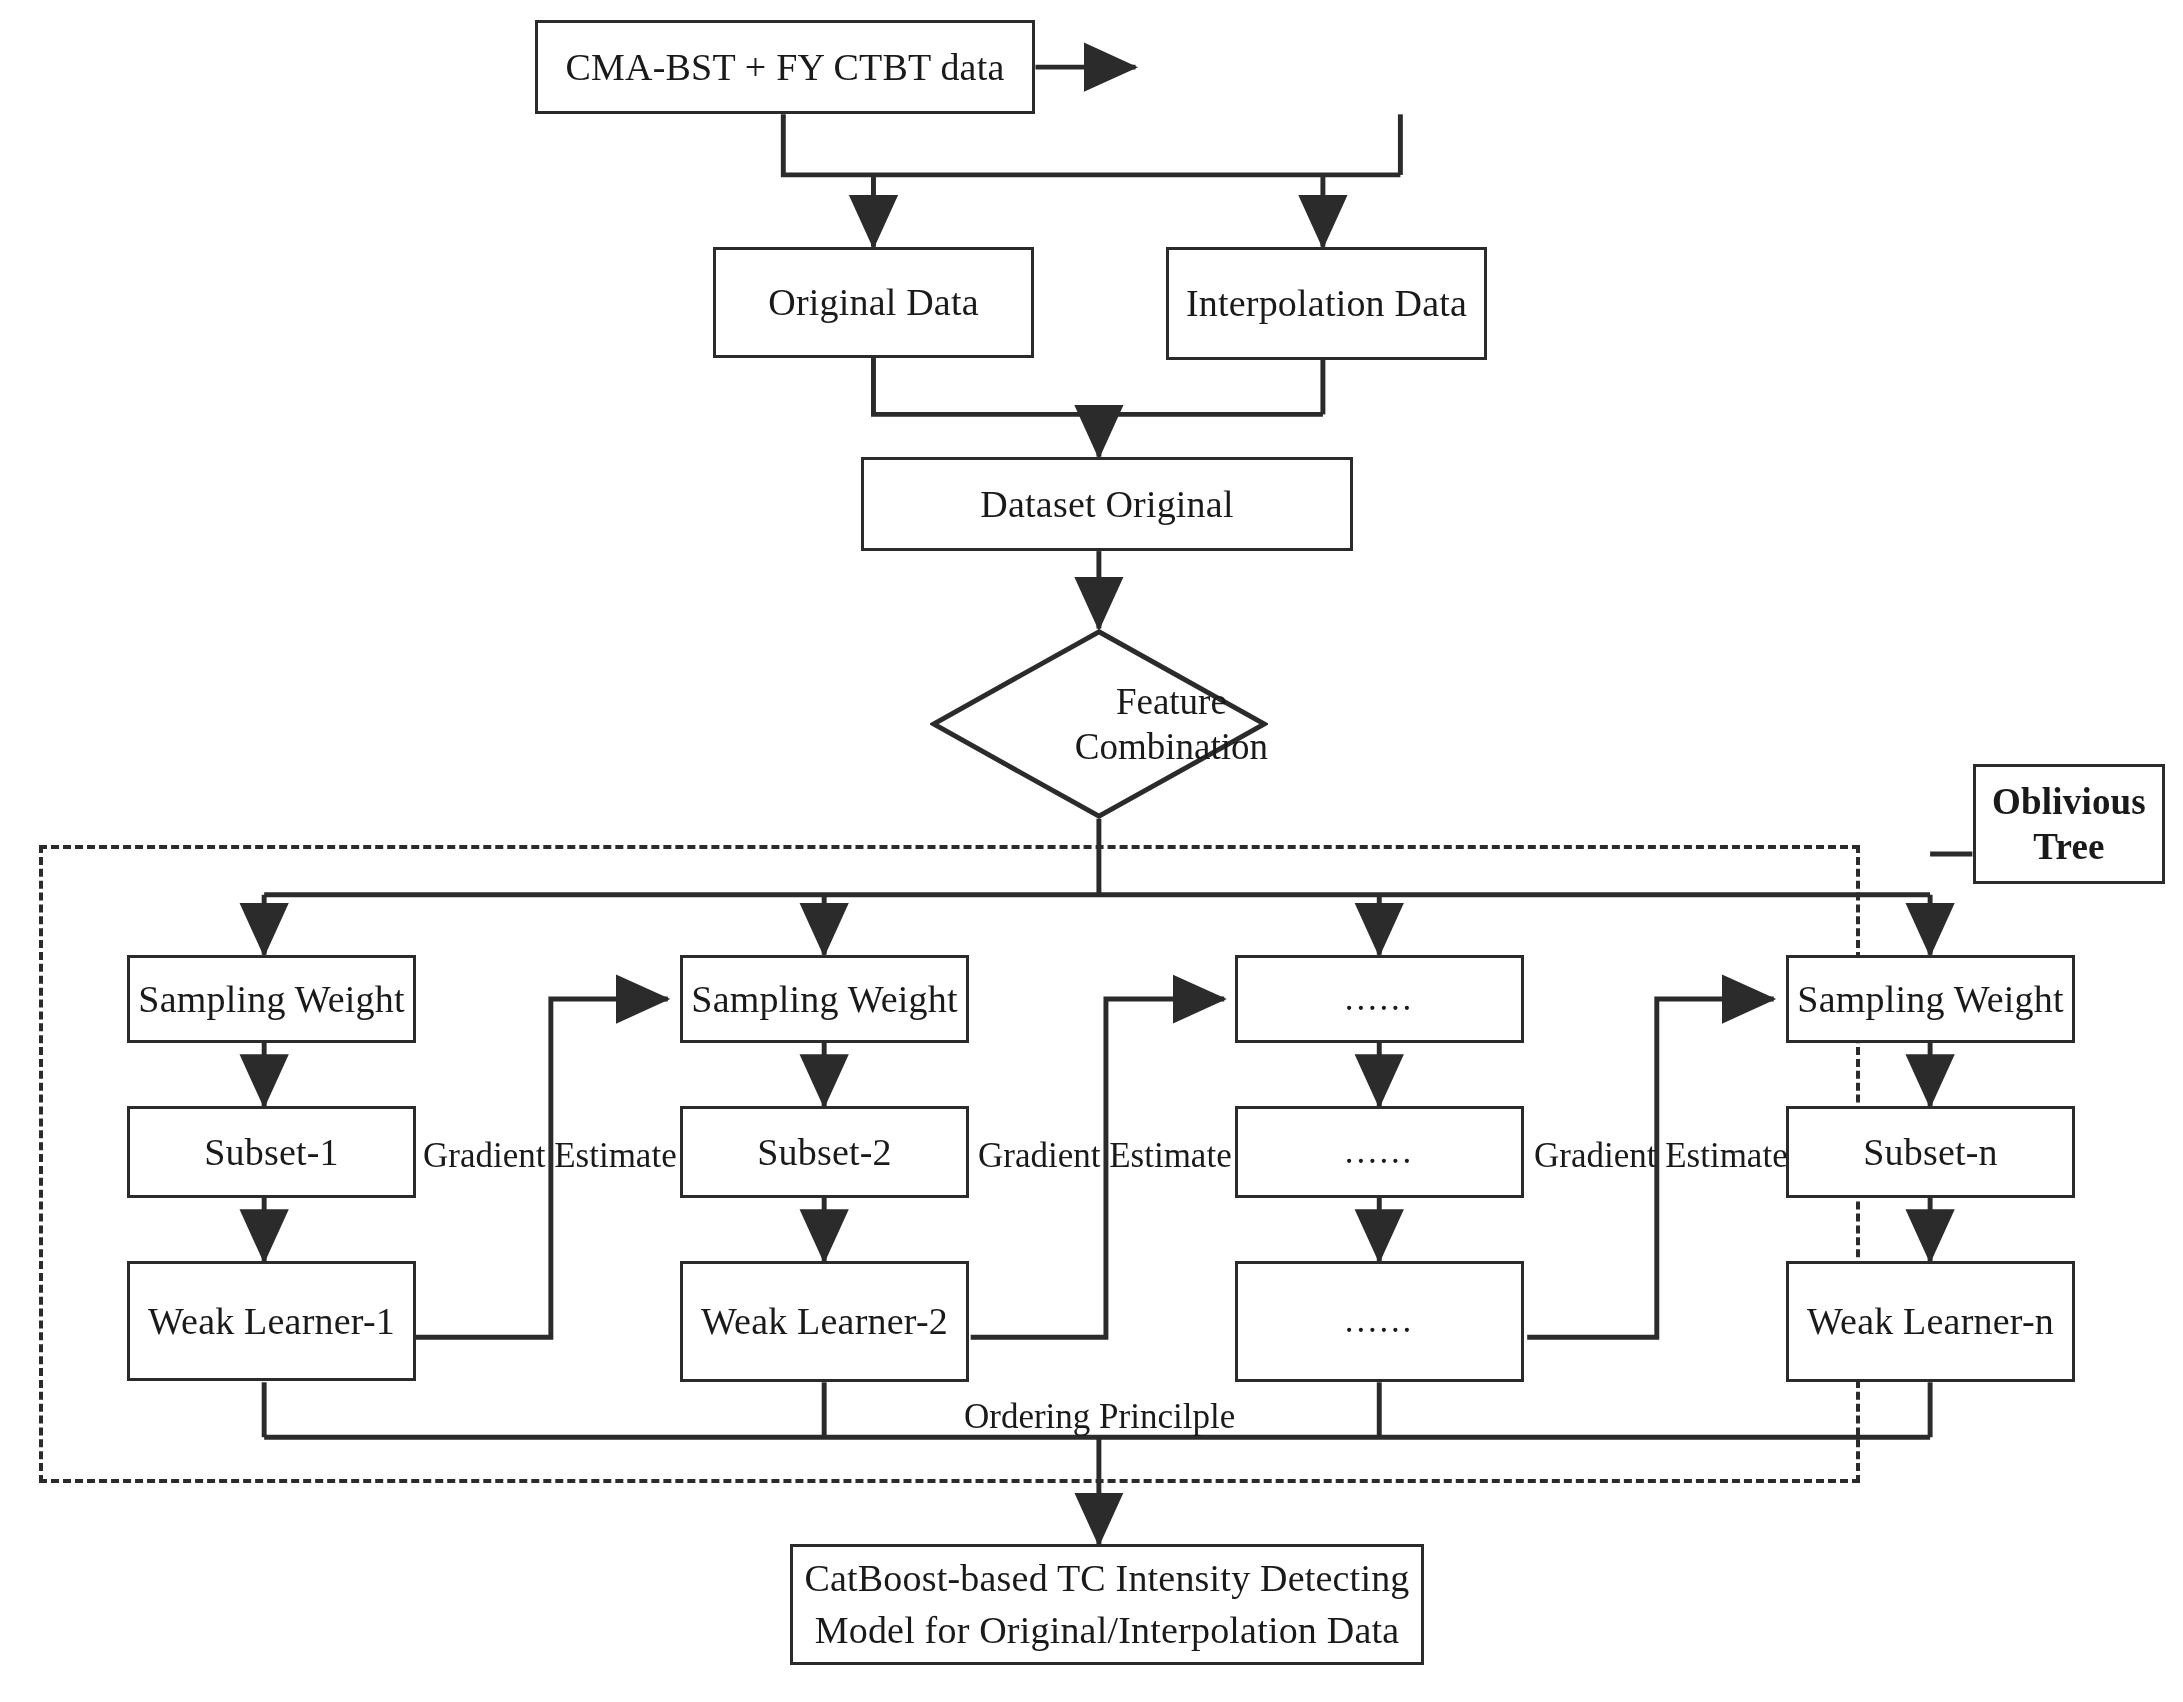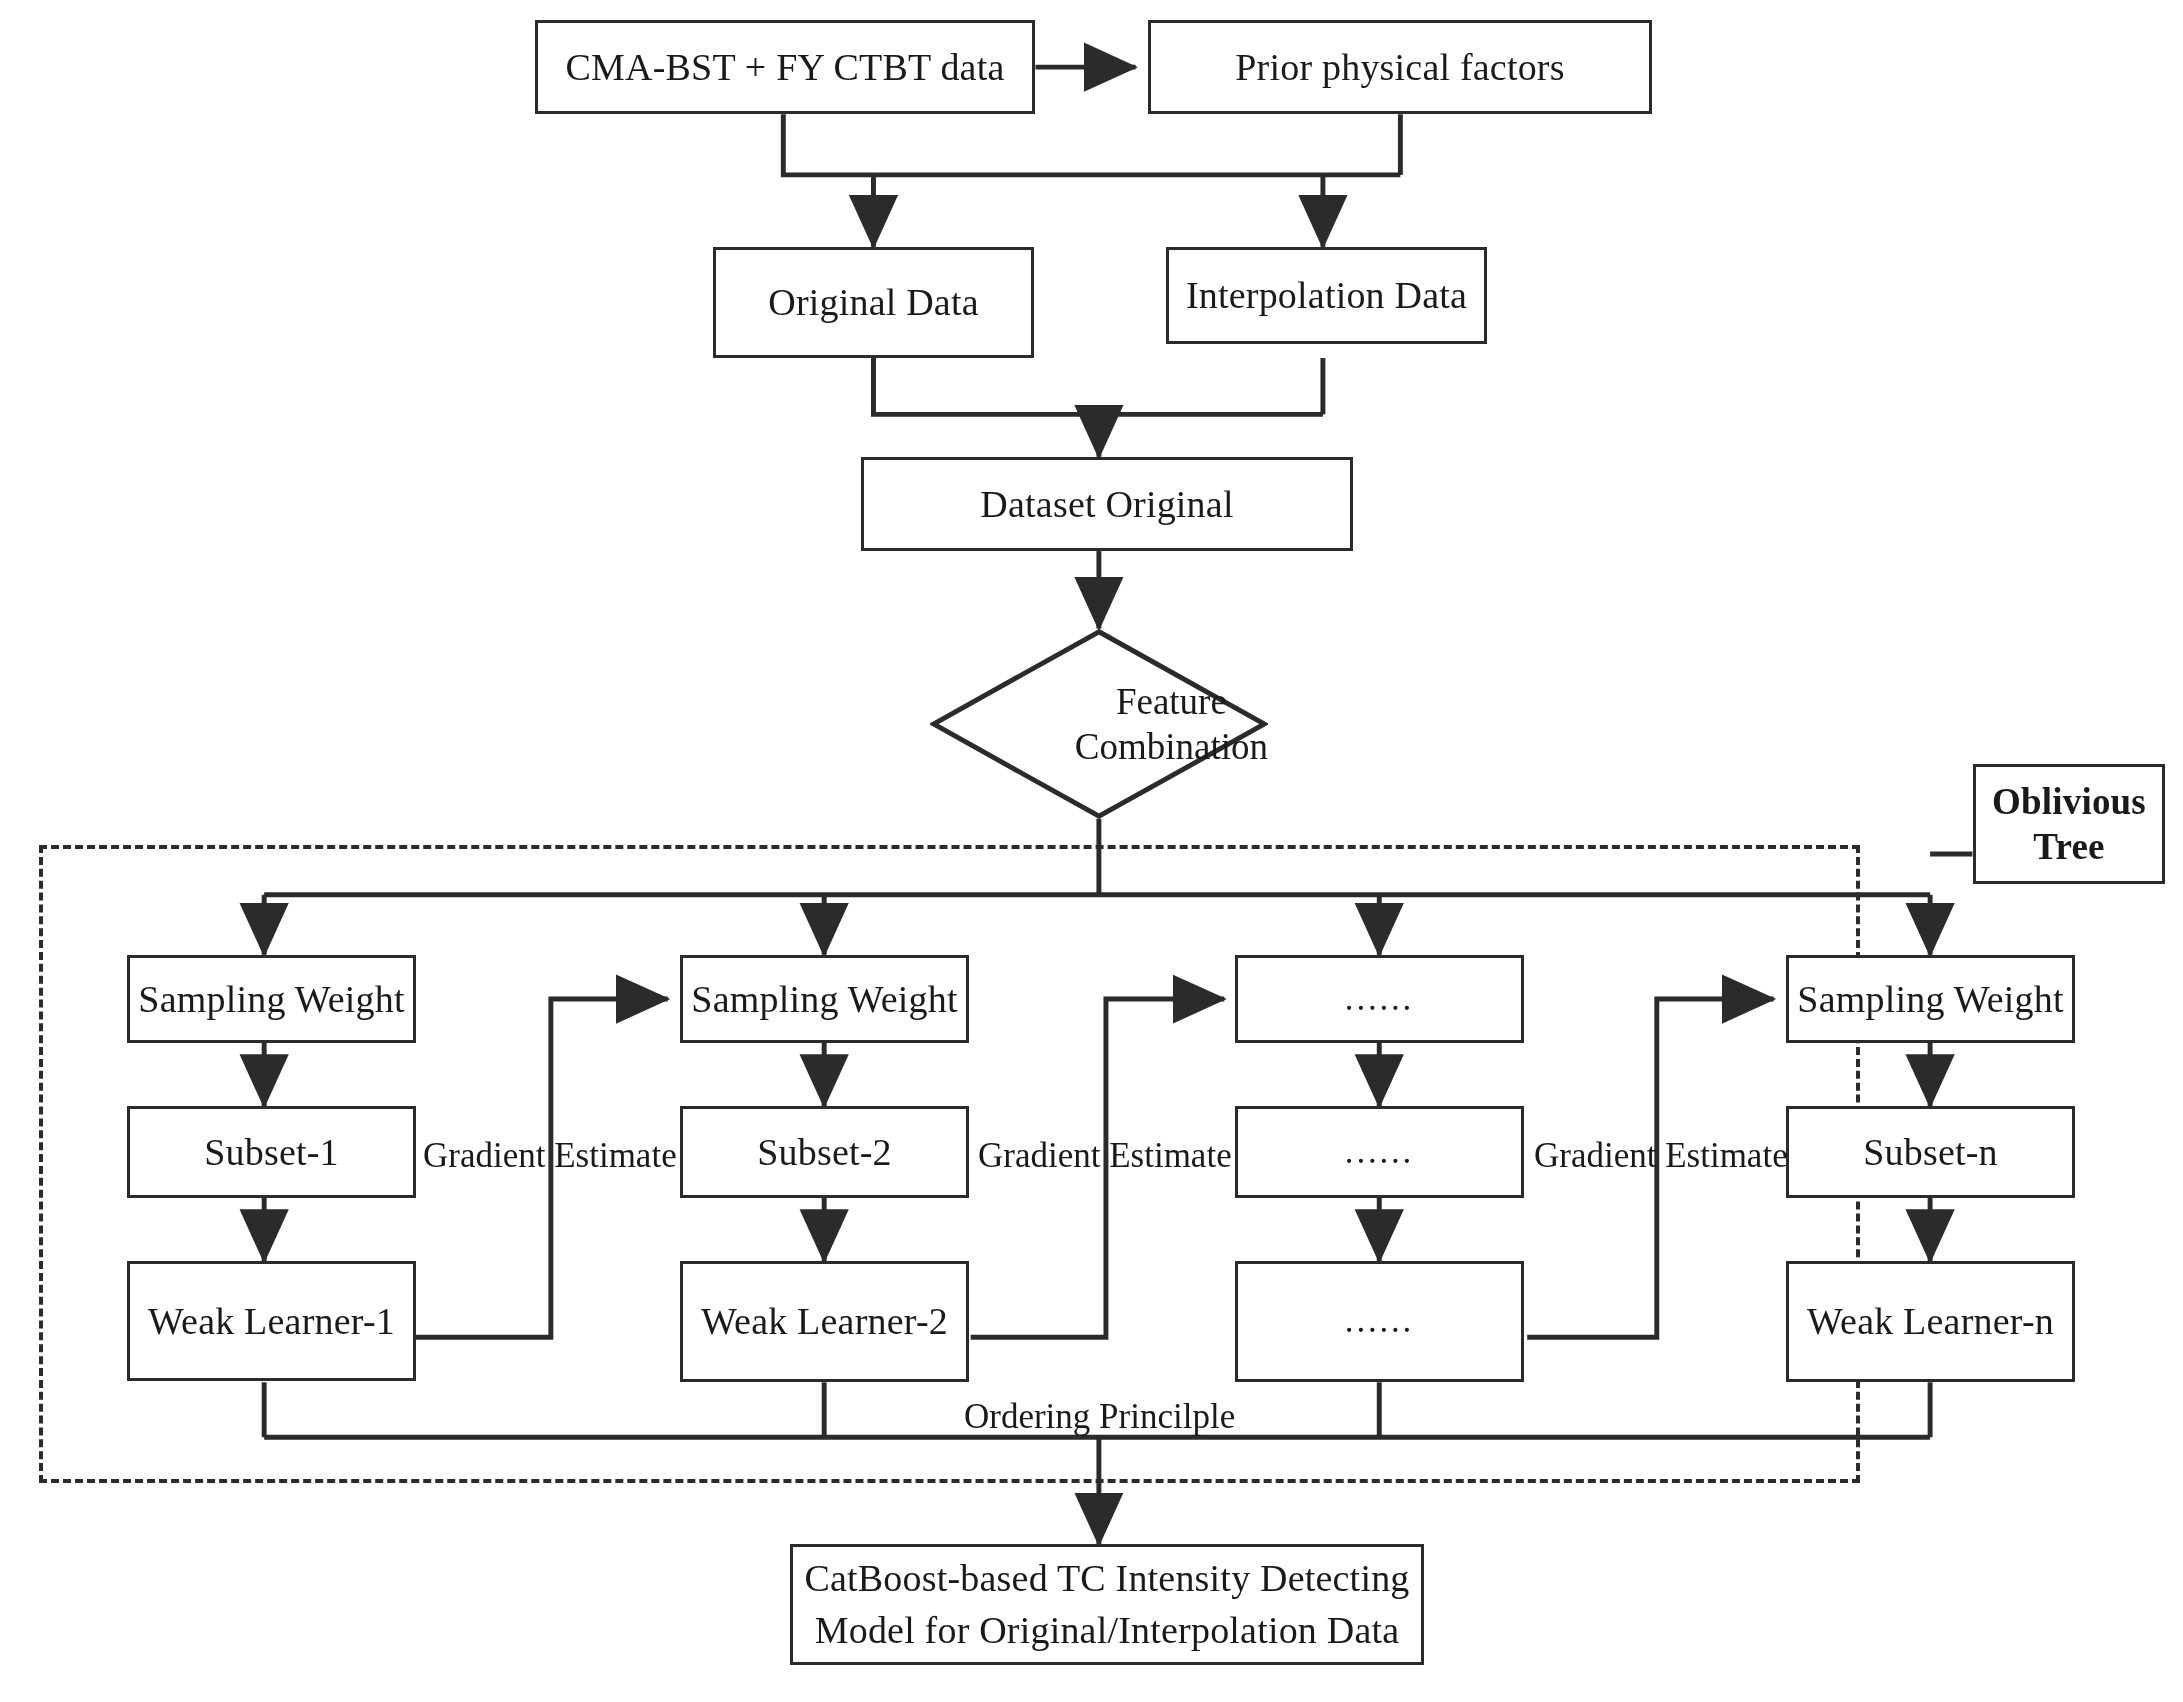--- a/index.html
+++ b/index.html
@@ -145,29 +145,26 @@
 
     </g>
   </svg>
 
   <div class="dashbox" style="left:39px; top:845px; width:1821px; height:638px;"></div>
 
   <div class="node" style="left:535px; top:20px; width:500px; height:94px;">
     <span class="lbl">CMA-BST + FY CTBT data</span>
   </div>
 
-  <div class="node" style="left:1148px; top:20px; width:504px; height:94px;">
-    <span class="lbl">Prior physical factors</span>
-  </div>
 
   <div class="node" style="left:713px; top:247px; width:321px; height:111px;">
     <span class="lbl">Original Data</span>
   </div>
 
-  <div class="node" style="left:1166px; top:247px; width:321px; height:97px;">
+  <div class="node" style="left:1166px; top:247px; width:321px; height:113px;">
     <span class="lbl">Interpolation Data</span>
   </div>
 
   <div class="node" style="left:861px; top:457px; width:492px; height:94px;">
     <span class="lbl">Dataset Original</span>
   </div>
 
   <div class="diamond" style="left:930px; top:628px; width:338px; height:192px;">
     <svg width="338" height="192" viewBox="0 0 480 272">
       <polygon points="240,5 475,136 240,267 5,136" fill="#ffffff" stroke="#2b2b2b" stroke-width="7"></polygon>

